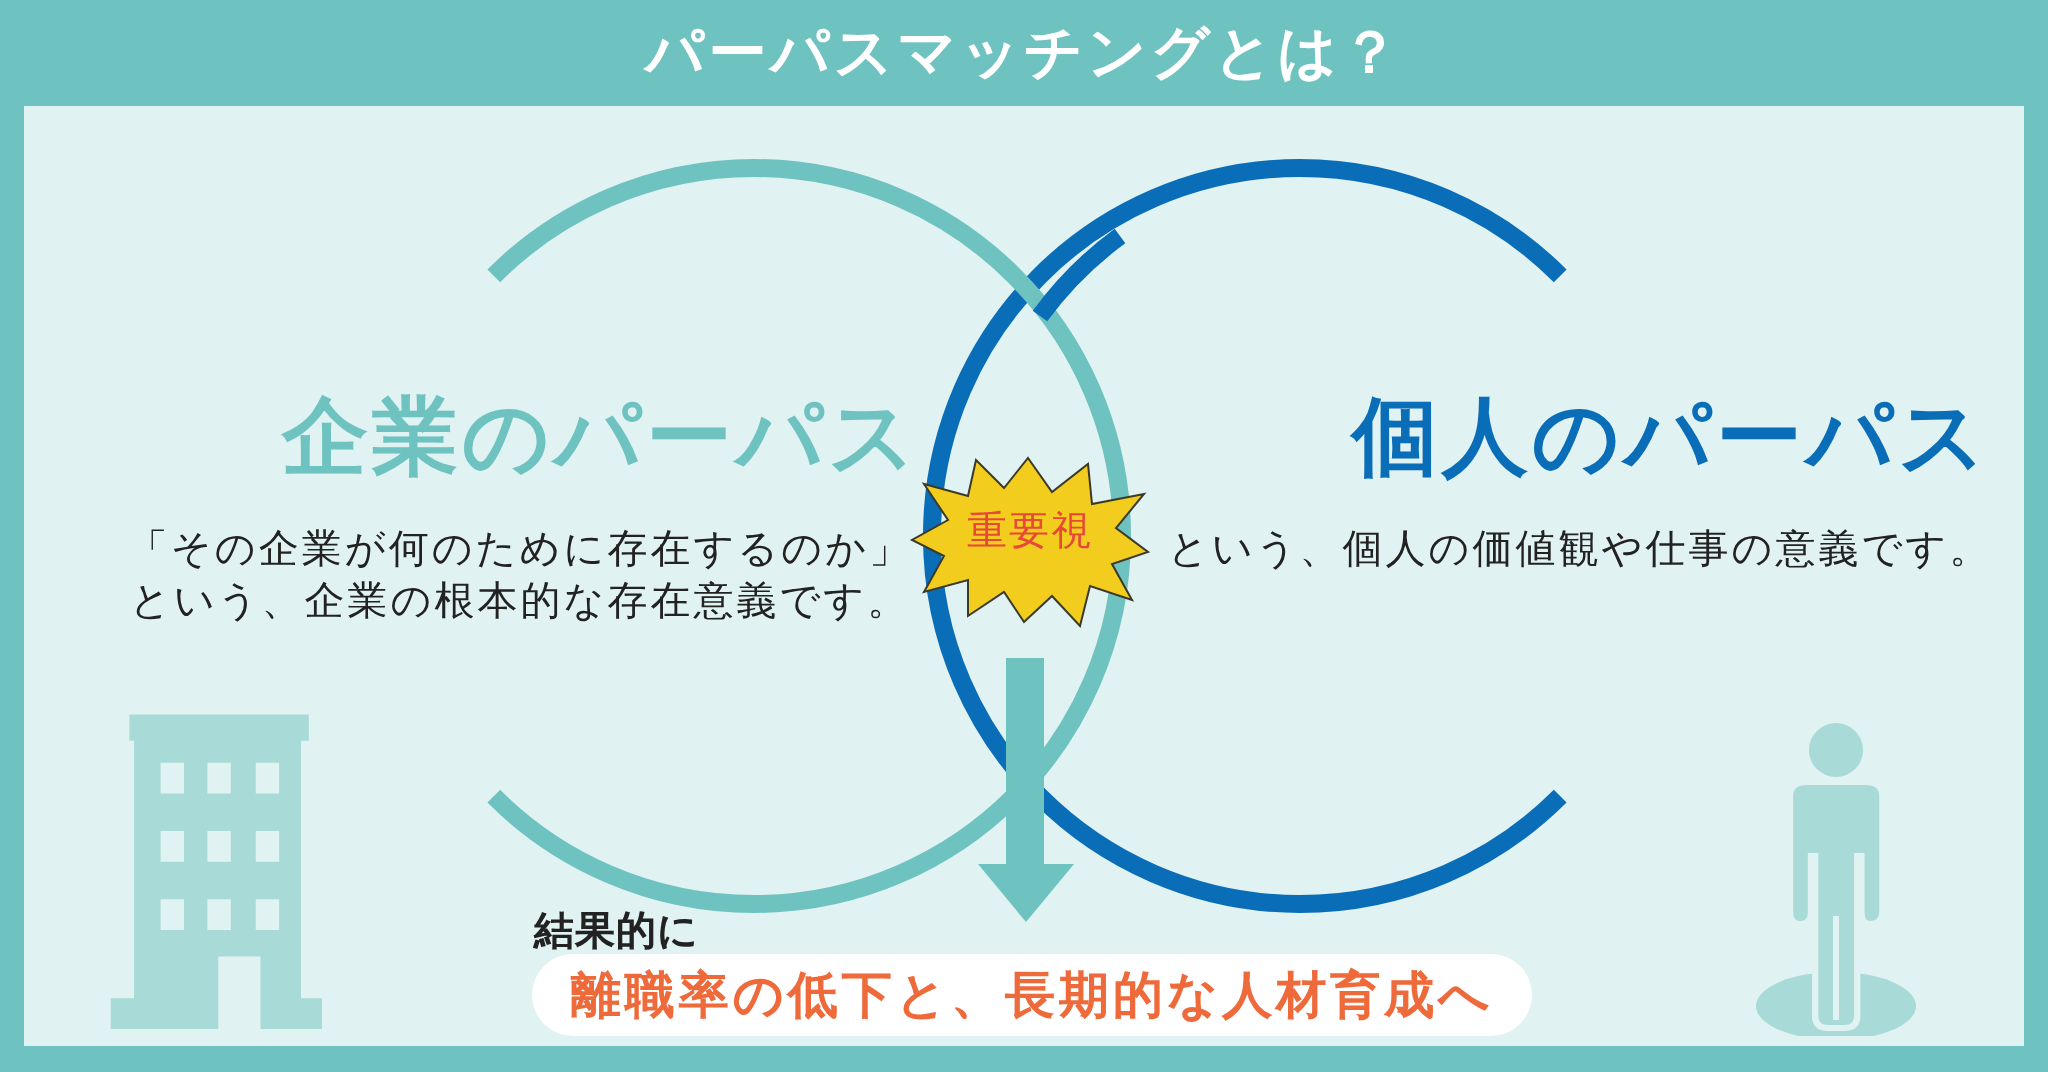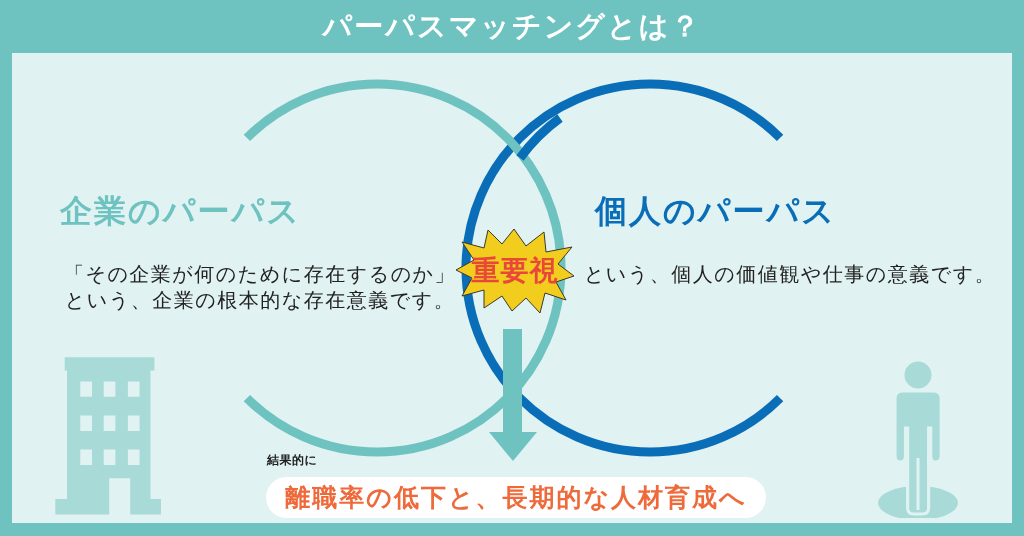--- a/index.html
+++ b/index.html
@@ -16,39 +16,39 @@
   }
   .panel {
     position: absolute; left: 12px; top: 53px; width: 1000px; height: 470px;
     background: #E0F2F2;
   }
   .diagram {
     position: absolute; left: 0; top: 0; width: 1024px; height: 536px;
     pointer-events: none;
   }
   .heading {
-    position: absolute; font-weight: bold; font-size: 32px; letter-spacing: 2px;
-    text-align: left; white-space: nowrap;
+    position: absolute; font-weight: bold; font-size: 43px; letter-spacing: 2px;
+    text-align: right; white-space: nowrap;
   }
   .heading.left { left: 60px; width: 400px; top: 190px; color: #6EC3C1; }
   .heading.right { left: 595px; width: 400px; top: 190px; color: #0A6DB8; }
   .desc {
     position: absolute; font-size: 20px; line-height: 25.5px; color: #222222;
     text-align: center; letter-spacing: 1.5px; white-space: nowrap;
   }
   .desc.left { left: 40px; width: 440px; top: 262px; }
   .desc.right { left: 580px; width: 420px; top: 262px; }
   .desc div { margin: 0; }
   .burst-label {
     position: absolute; left: 455px; top: 252px; width: 120px; text-align: center;
-    color: #E8473A; font-weight: bold; font-size: 28px; letter-spacing: 1px;
+    color: #E8473A; font-weight: normal; font-size: 20px; letter-spacing: 1px;
   }
   .result-label {
     position: absolute; left: 267px; top: 452px;
-    font-size: 12px; color: #222222; font-weight: bold; letter-spacing: 0.5px;
+    font-size: 20px; color: #222222; font-weight: bold; letter-spacing: 0.5px;
   }
   .pill {
     position: absolute; left: 266px; top: 477px; width: 500px; height: 41px;
     background: #ffffff; border-radius: 21px;
     display: flex; align-items: center; justify-content: center;
   }
   .pill span {
     color: #EE6A3A; font-weight: bold; font-size: 25px; letter-spacing: 2px; white-space: nowrap;
   }
   .icon { position: absolute; }

